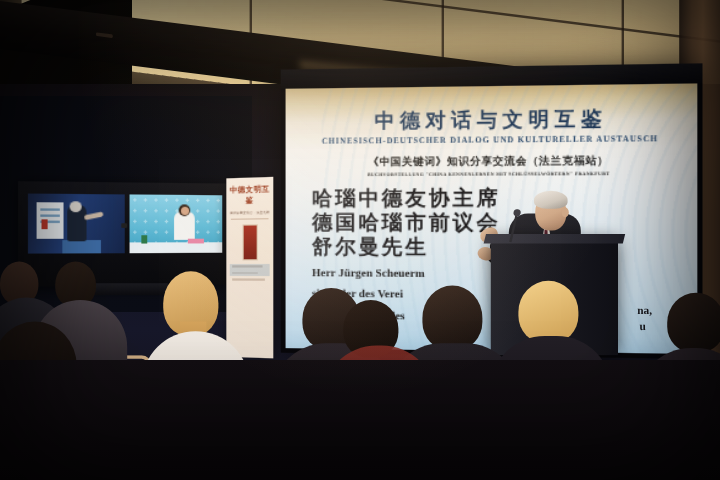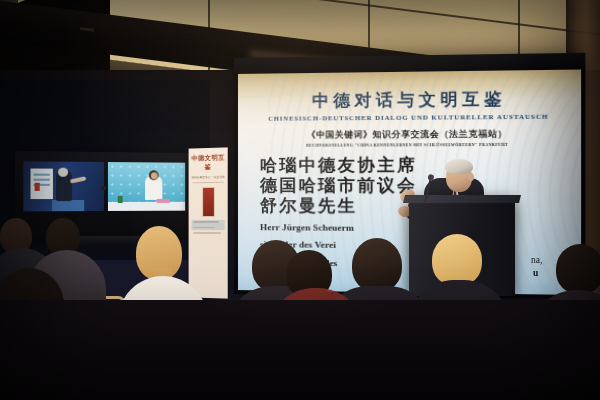--- a/index.html
+++ b/index.html
@@ -325,21 +325,21 @@
           <div class="t-big">舒尔曼先生</div>
           <div class="t-name-de">Herr Jürgen Scheuerm</div>
           <div class="t-name-de">sitzender des Verei</div>
           <div class="t-name-de">n. Vorsitzender des</div>
         </div>
       </div>
       <div class="scr-sheen"></div>
     </div>
   </div>
 
-  <div style="position:absolute;left:531px;top:255px;font-family:'Liberation Serif',serif;font-size:9.5px;font-weight:400;color:#141418;z-index:6;">na,</div>
+  <div style="position:absolute;left:531px;top:255px;font-family:'Liberation Serif',serif;font-size:9.5px;font-weight:700;color:#141418;z-index:6;">na,</div>
   <div style="position:absolute;left:533px;top:268px;font-family:'Liberation Serif',serif;font-size:9.5px;font-weight:700;color:#141418;z-index:6;">u</div>
 
   <div class="vc-housing">
     <div class="vc-screen vc-l">
       <div class="vc-a-bg"></div>
       <div class="vc-a-board">
         <i style="top:5px;"></i>
           <i style="top:10px;"></i>
           <i style="top:15px;"></i>
       </div>

